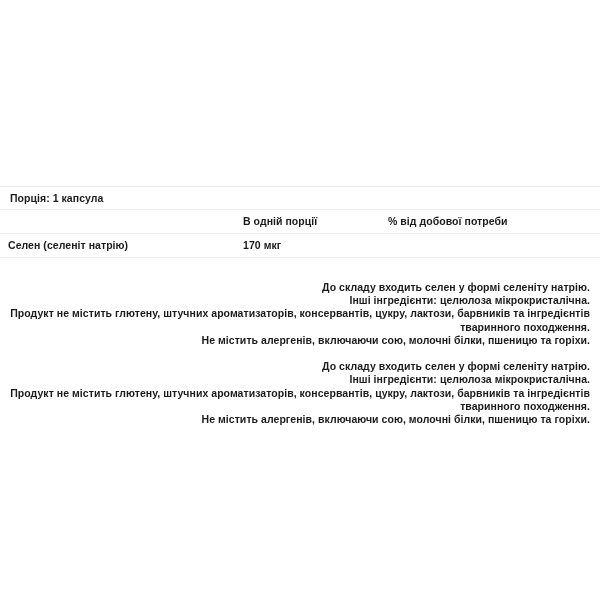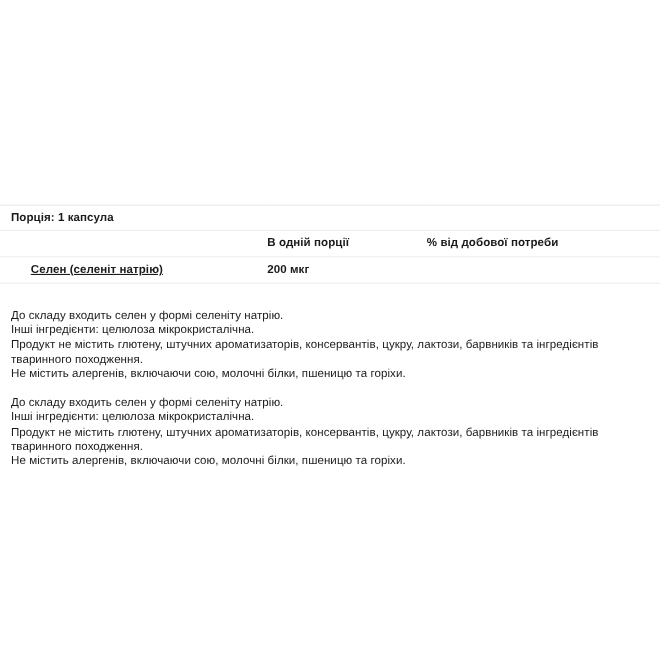--- a/index.html
+++ b/index.html
@@ -65,41 +65,42 @@
     height: 23px;
     border-top: 1px solid #ededed;
     border-bottom: 1px solid #ededed;
   }
   .row-head td.col-label { padding-left: 10px; }
 
   .row-item td {
     height: 23px;
     border-bottom: 1px solid #ededed;
   }
-  .row-item td.col-label { padding-left: 28px; text-decoration: underline; }
+  .row-item td.col-label { padding-left: 8px; }
 
   .cell-inner {
     display: block;
     line-height: 12px;
   }
 
   
   .notes {
     position: absolute;
     left: 10px;
     top: 281px;
     width: 580px;
   }
 
   .note-block {
     font-size: 10.5px;
-    font-weight: normal;
+    font-weight: bold;
     line-height: 13.2px;
     letter-spacing: 0.05px;
     color: #1b1b1b;
+    text-align: right;
   }
 
   .note-block + .note-block {
     margin-top: 13.2px;
   }
 
   .note-line {
     display: block;
   }
 </style>
@@ -130,21 +131,21 @@
           <td class="col-dv">
             <span class="cell-inner">% від добової потреби</span>
           </td>
         </tr>
 
         <tr class="row-item">
           <td class="col-label">
             <span class="cell-inner">Селен (селеніт натрію)</span>
           </td>
           <td class="col-amount">
-            <span class="cell-inner">200 мкг</span>
+            <span class="cell-inner">170 мкг</span>
           </td>
           <td class="col-dv">
             <span class="cell-inner"></span>
           </td>
         </tr>
       </tbody>
     </table>
   </div>
 
   <div class="notes">

